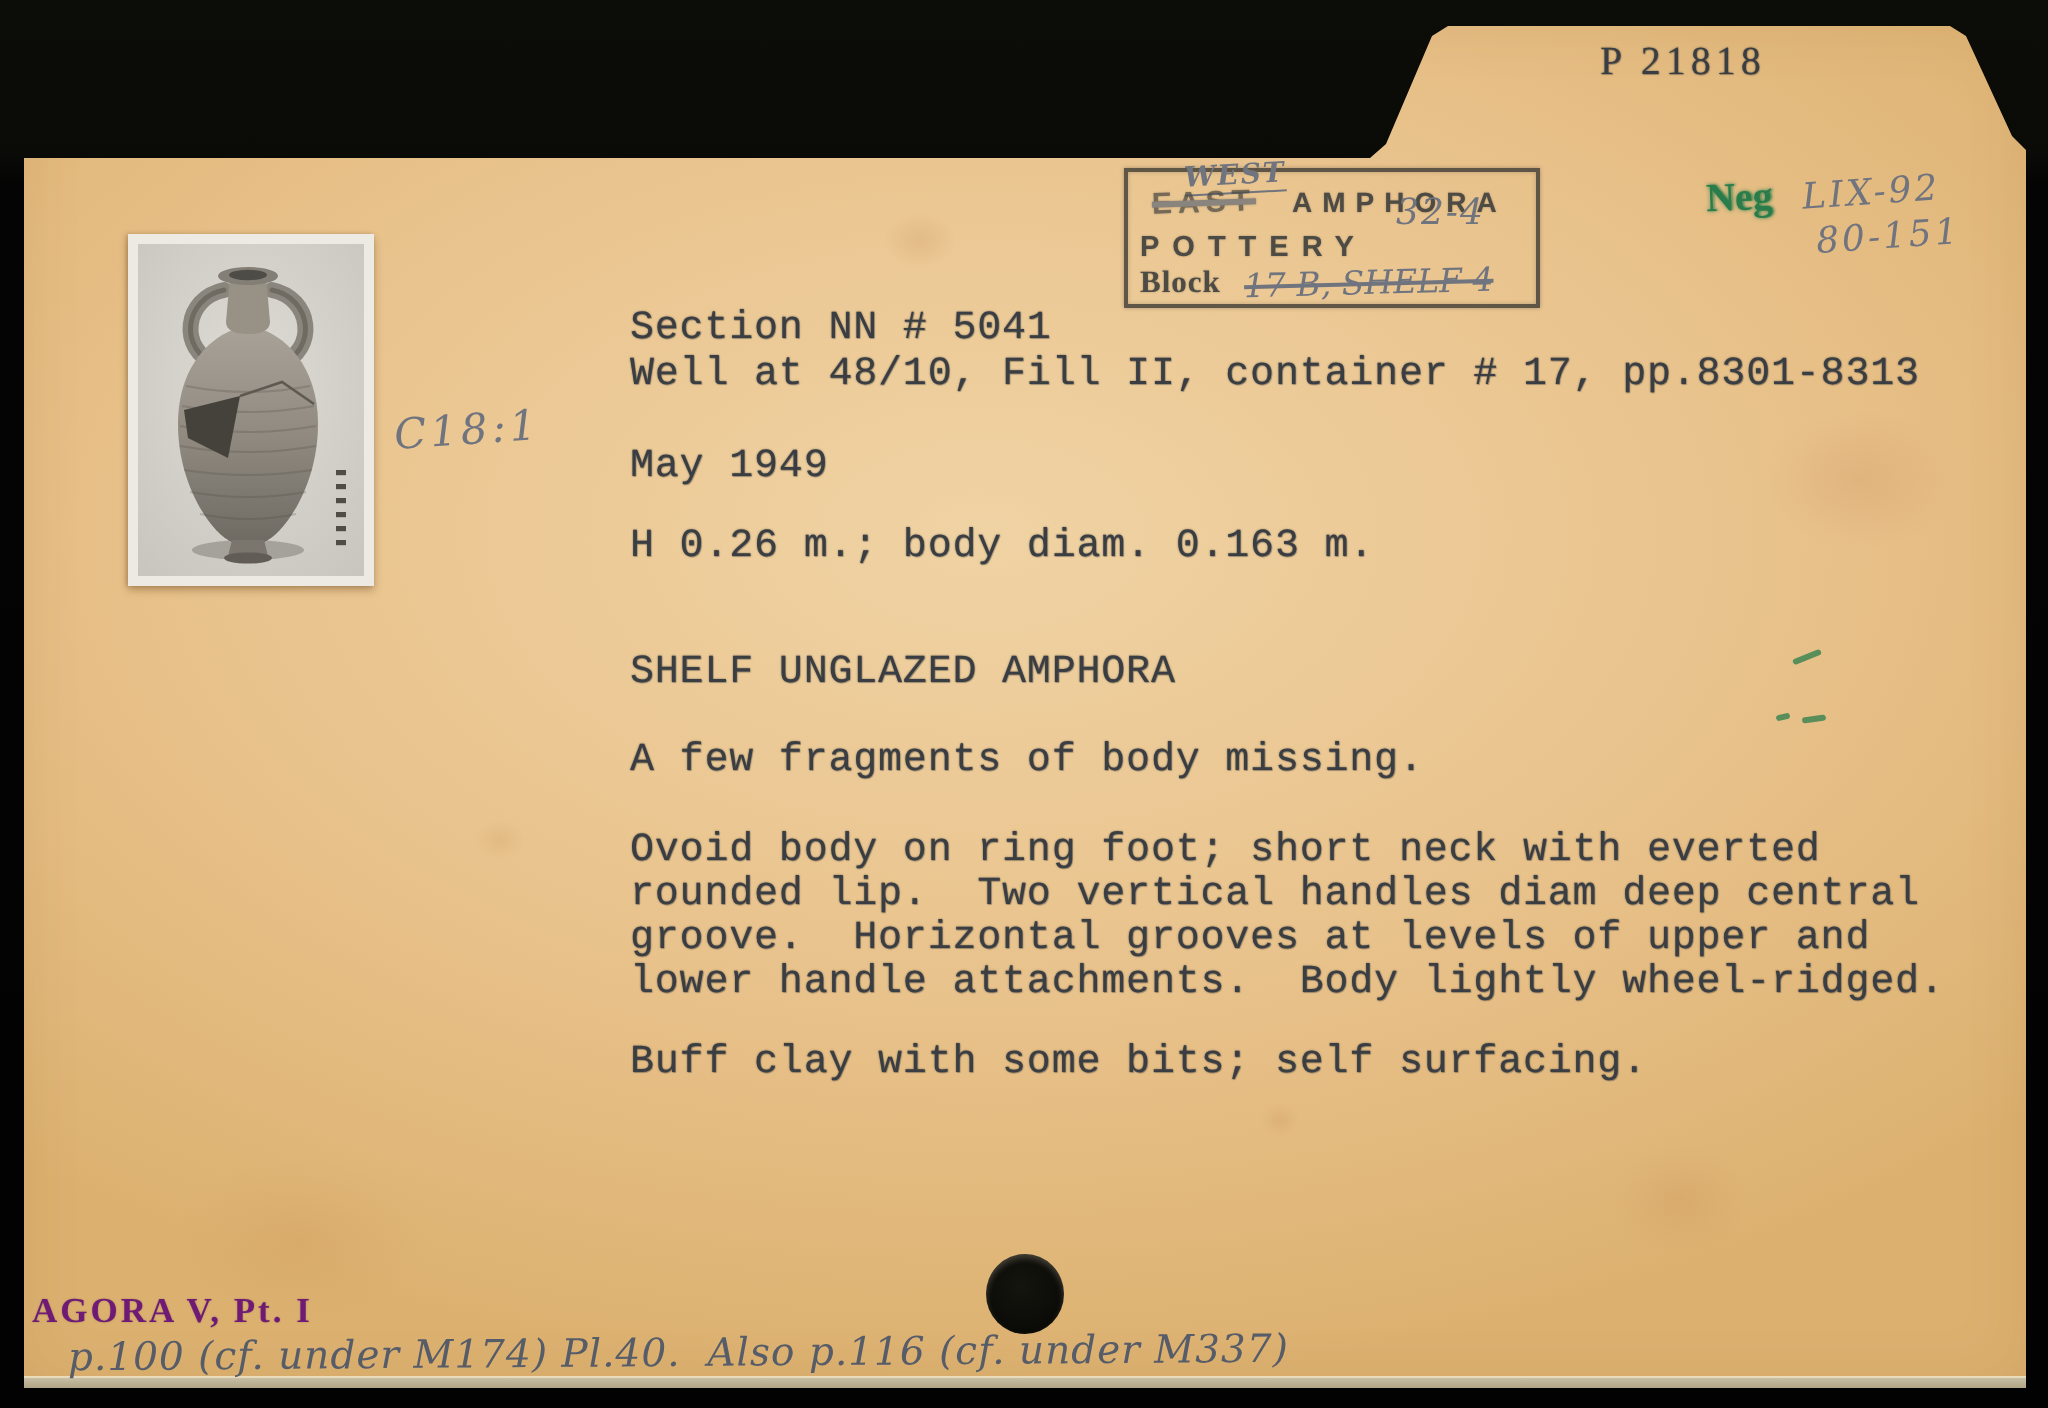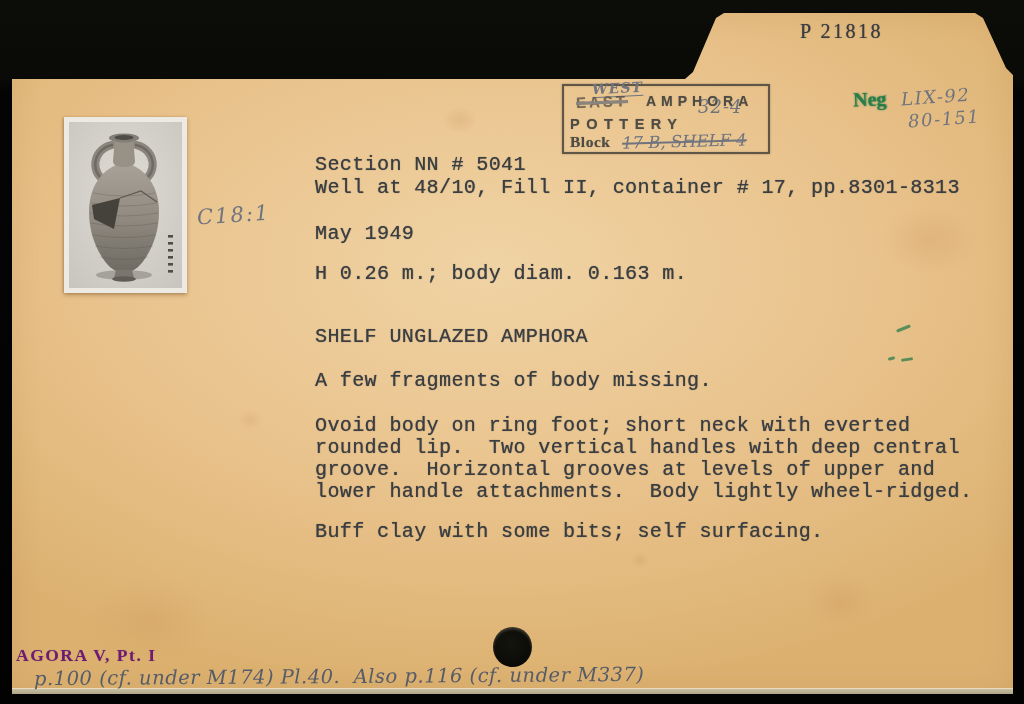--- a/index.html
+++ b/index.html
@@ -167,21 +167,21 @@
 
 <span class="pencil" style="left:197px;top:203px;font-size:21px;letter-spacing:2px;transform:rotate(-4deg);">C18:1</span>
 
 <div class="typed" style="left:315px;top:154px;">Section NN # 5041</div>
 <div class="typed" style="left:315px;top:177px;">Well at 48/10, Fill II, container # 17, pp.8301-8313</div>
 <div class="typed" style="left:315px;top:223px;">May 1949</div>
 <div class="typed" style="left:315px;top:263px;">H 0.26 m.; body diam. 0.163 m.</div>
 <div class="typed" style="left:315px;top:326px;">SHELF UNGLAZED AMPHORA</div>
 <div class="typed" style="left:315px;top:370px;">A few fragments of body missing.</div>
 <div class="typed" style="left:315px;top:415px;">Ovoid body on ring foot; short neck with everted</div>
-<div class="typed" style="left:315px;top:437px;">rounded lip.  Two vertical handles with deep central</div>
+<div class="typed" style="left:315px;top:437px;">rounded lip.  Two vertical handles diam deep central</div>
 <div class="typed" style="left:315px;top:459px;">groove.  Horizontal grooves at levels of upper and</div>
 <div class="typed" style="left:315px;top:481px;text-align:right;">lower handle attachments.  Body lightly wheel-ridged.</div>
 <div class="typed" style="left:315px;top:521px;">Buff clay with some bits; self surfacing.</div>
 
 <div class="hole-punch"></div>
 
 <div class="publication">AGORA V, Pt. I</div>
 <div class="pencil citation">p.100 (cf. under M174) Pl.40.  Also p.116 (cf. under M337)</div>
 
 </body></html>

